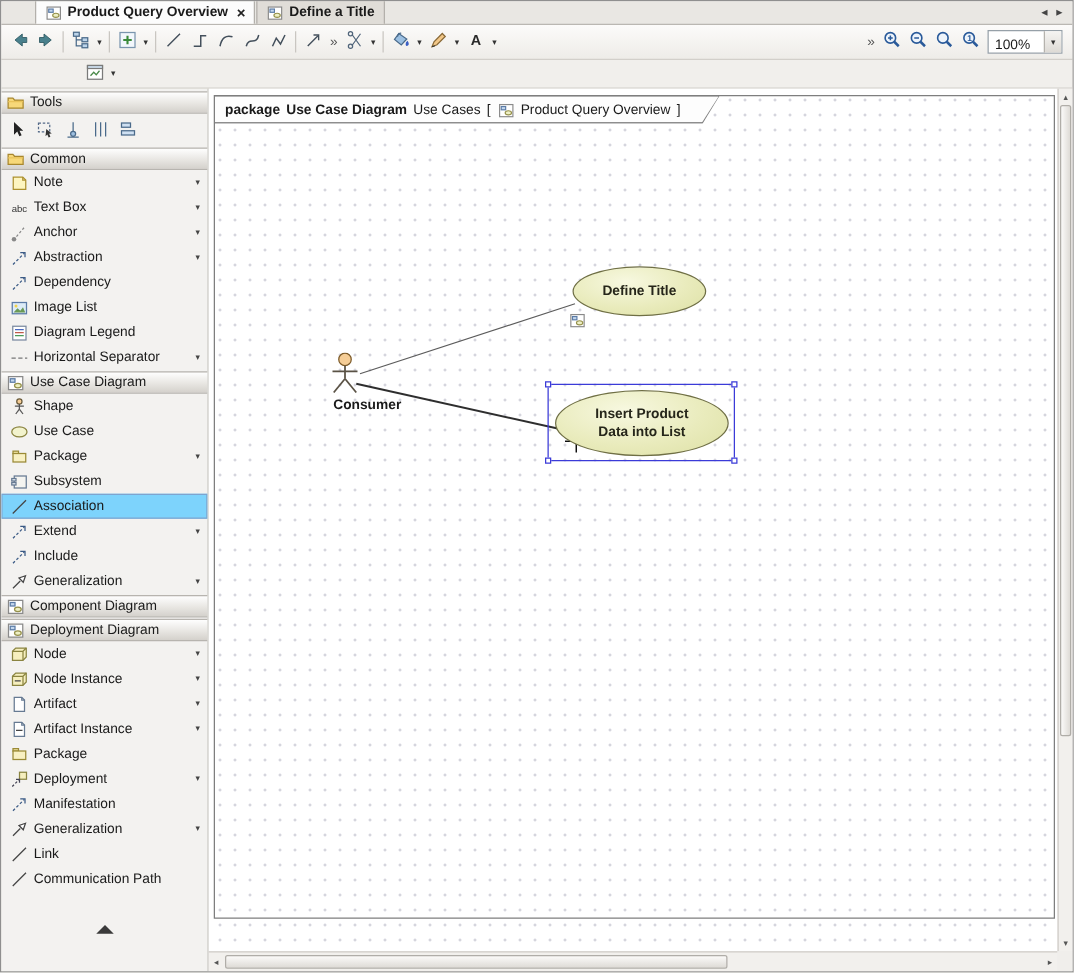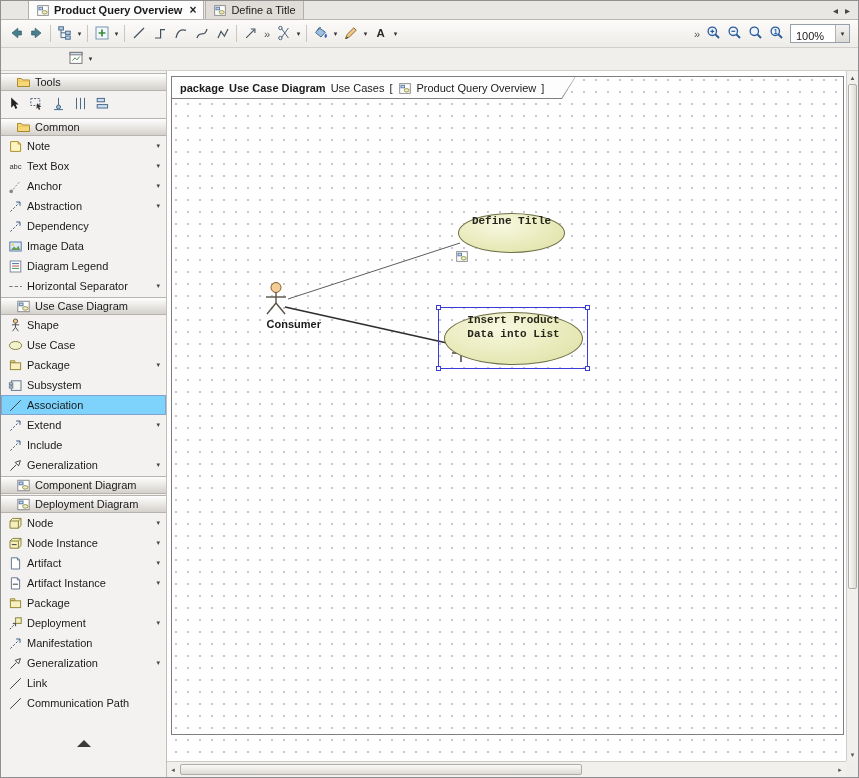--- a/index.html
+++ b/index.html
@@ -6,21 +6,21 @@
   html,body { background:#d8d6d2; }
   .app {
     position:relative; width:859px; height:778px; overflow:hidden;
     background:#f0eeeb; border:1px solid #8f8f8f;
     font-family:"Liberation Sans", sans-serif; font-size:11px; color:#1a1a1a;
   }
   
   .tabbar { height:19px; display:flex; align-items:flex-end; background:#e9e7e3;
             border-bottom:1px solid #bab7b2; padding-left:27px; }
   .tab { display:flex; align-items:center; gap:4px; height:19px; padding:0 7px;
-         border:1px solid #b3b0ab; border-bottom:none; background:#e0ddd8; }
+         border:1px solid #b3b0ab; border-bottom:none; background:#e0ddd8;font-weight:bold; }
   .tab + .tab { margin-left:1px; }
   .tab.active { background:#fcfcfc; font-weight:700; }
   .tab-close { font-weight:700; margin-left:3px; color:#222; font-size:12px; line-height:10px; }
   .tabnav { margin-left:auto; display:flex; align-items:center; gap:3px; padding:0 6px 3px 0; color:#444; }
   .tabnav .tn { font-size:10px; padding:0 2px; }
   
   .toolbar { height:28px; display:flex; align-items:center; padding:0 4px;
              background:linear-gradient(#fcfbfa,#eeece8); border-bottom:1px solid #d2cfca; }
   .tbtn { width:21px; height:21px; display:flex; align-items:center; justify-content:center; border-radius:2px; flex:none; }
   .tcaret { font-size:7px; color:#333; width:9px; text-align:center; flex:none; }
@@ -32,21 +32,21 @@
   .tcombo-v { flex:1; padding-left:5px; }
   .tcombo-a { width:14px; height:100%; display:flex; align-items:center; justify-content:center;
               background:linear-gradient(#f5f4f2,#dddad5); border-left:1px solid #b5b2ad; font-size:7px; color:#333; }
   .toolbar2 { height:23px; display:flex; align-items:center; background:#f1efec;
               border-bottom:1px solid #d2cfca; padding-left:64px; }
   
   .bodyrow { position:absolute; top:70px; bottom:0; left:0; right:0; display:flex; }
   
   .palette { width:166px; background:#f3f2f0; border-right:1px solid #c2bfba; position:relative;
              overflow:hidden; padding-top:1px; }
-  .psec { height:18px; display:flex; align-items:center; gap:4px; padding:0 14px;
+  .psec { height:18px; display:flex; align-items:center; gap:4px; padding:0 3px;
           background:linear-gradient(#fefefe 0%, #e8e6e2 55%, #d4d1cc 100%);
           border-top:1px solid #b7b4af; border-bottom:1px solid #b7b4af; margin-top:1px; }
   .picon { width:16px; height:15px; display:inline-flex; align-items:center; justify-content:center; flex:none; }
   .ptools { display:flex; gap:3px; padding:3px 4px 4px; }
   .ptool { width:19px; height:19px; display:flex; align-items:center; justify-content:center;
            border:1px solid transparent; border-radius:2px; }
   .pitem { height:20px; display:flex; align-items:center; gap:4px; padding:0 3px 0 5px; border:1px solid transparent; }
   .pitem.selected { background:#7dd3fc; border-color:#7ea4cf; }
   .plbl { flex:1; white-space:nowrap; overflow:hidden; }
   .pdd { font-size:7px; color:#444; padding-right:2px; }
@@ -68,22 +68,22 @@
   .chip { display:inline-flex; width:14px; height:14px; }
   .chip-abs { position:absolute; left:288px; top:178px; width:14px; height:14px; z-index:5; }
   .wires { position:absolute; left:0; top:0; z-index:1; }
   .w1 { stroke:#5c5c5c; stroke-width:1; }
   .w2 { stroke:#2e2e2e; stroke-width:1.6; }
   .xh line { stroke:#000; stroke-width:1.1; }
   .actor { position:absolute; left:96px; top:211px; z-index:3; }
   .actor-label { position:absolute; left:64px; top:247px; width:90px; text-align:right; font-weight:700; z-index:3; }
   .uc { position:absolute; border-radius:50%; border:1px solid #6f6f45;
         background:radial-gradient(ellipse at 40% 30%, #f7f8e0 0%, #e9ebbc 55%, #dde0a4 100%);
-        display:flex; flex-direction:column; align-items:center; justify-content:flex-start;
-        font-weight:700; color:#26261a; z-index:2; line-height:1.3; text-align:center;font-family:Liberation Mono, monospace; }
+        display:flex; flex-direction:column; align-items:center; justify-content:center;
+        font-weight:700; color:#26261a; z-index:2; line-height:1.3; text-align:center; }
   .uc1 { left:291px; top:142px; width:107px; height:40px; }
   .uc2 { left:277px; top:241px; width:139px; height:53px; }
   .sel { position:absolute; left:271px; top:236px; width:150px; height:62px; border:1px solid #3b3bd8; z-index:1; }
   .sel .h { position:absolute; width:5px; height:5px; background:#fff; border:1px solid #3b3bd8; }
   .h1 { left:-3px; top:-3px; } .h2 { right:-3px; top:-3px; }
   .h3 { left:-3px; bottom:-3px; } .h4 { right:-3px; bottom:-3px; }
   
   .vscroll { position:absolute; top:0; right:0; width:12px; bottom:16px; background:#f2f0ed; border-left:1px solid #cfccc7; }
   .vs-btn { position:absolute; left:0; right:0; height:13px; display:flex; align-items:center; justify-content:center;
             font-size:7px; color:#555; }
@@ -385,21 +385,21 @@
           <span class="plbl">Dependency</span>
         </div>
         <div class="pitem">
           <span class="picon">
             <svg width="15" height="15" viewBox="0 0 15 15">
               <rect x="1.8" y="3" width="11.4" height="9" fill="#dcebf7" stroke="#5b7ba6"></rect>
               <circle cx="4.8" cy="5.8" r="1.2" fill="#f2d24a"></circle>
               <path d="M2.8 11 L6 7.6 L8.2 9.6 L10.4 6.8 L12.2 11 Z" fill="#6a9a56"></path>
             </svg>
           </span>
-          <span class="plbl">Image Data</span>
+          <span class="plbl">Image List</span>
         </div>
         <div class="pitem">
           <span class="picon">
             <svg width="15" height="15" viewBox="0 0 15 15">
               <rect x="2.2" y="2" width="10.6" height="11" fill="#fff" stroke="#7a8aa0"></rect>
               <line x1="4" y1="4.6" x2="11" y2="4.6" stroke="#4a6ac0"></line>
               <line x1="4" y1="7" x2="11" y2="7" stroke="#c05a4a"></line>
               <line x1="4" y1="9.4" x2="11" y2="9.4" stroke="#4a9a5a"></line>
             </svg>
           </span>

